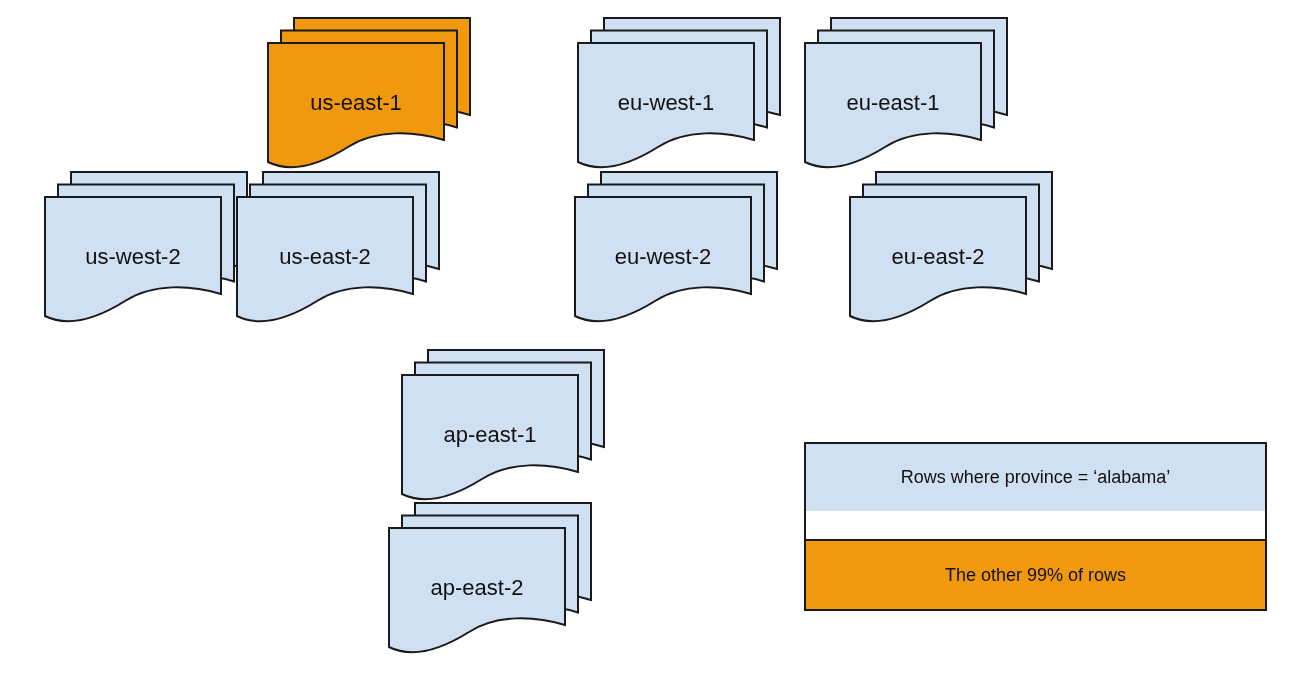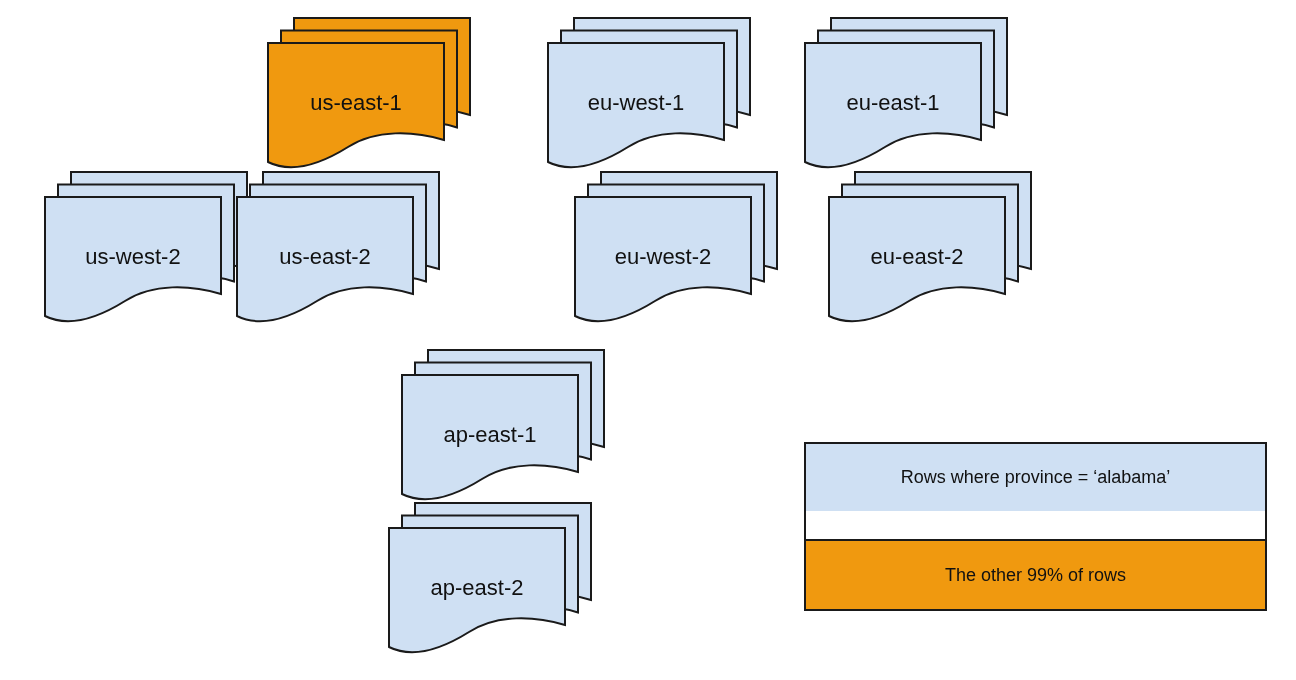--- a/index.html
+++ b/index.html
@@ -73,21 +73,21 @@
         </g>
         <g transform="translate(13,12.5)">
           <path class="page" d="M0 0H176V97C146 88 108 86 80 104C56 119 26 132 0 119Z" stroke="#1a1a1a" stroke-width="2" fill="#f0990f"></path>
         </g>
         <g transform="translate(0,25)">
           <path class="page" d="M0 0H176V97C146 88 108 86 80 104C56 119 26 132 0 119Z" stroke="#1a1a1a" stroke-width="2" fill="#f0990f"></path>
         </g>
         <text class="stack-label" x="88" y="92" text-anchor="middle">us-east-1</text>
       </svg>
     </div>
-    <div class="stack" style="left: 548px; top: 18px;">
+    <div class="stack" style="left: 578px; top: 18px;">
       <svg width="202" height="152" viewBox="0 0 202 152">
         <g transform="translate(26,0)">
           <path class="page" d="M0 0H176V97C146 88 108 86 80 104C56 119 26 132 0 119Z" stroke="#1a1a1a" stroke-width="2" fill="#cfe0f3"></path>
         </g>
         <g transform="translate(13,12.5)">
           <path class="page" d="M0 0H176V97C146 88 108 86 80 104C56 119 26 132 0 119Z" stroke="#1a1a1a" stroke-width="2" fill="#cfe0f3"></path>
         </g>
         <g transform="translate(0,25)">
           <path class="page" d="M0 0H176V97C146 88 108 86 80 104C56 119 26 132 0 119Z" stroke="#1a1a1a" stroke-width="2" fill="#cfe0f3"></path>
         </g>
@@ -143,21 +143,21 @@
         </g>
         <g transform="translate(13,12.5)">
           <path class="page" d="M0 0H176V97C146 88 108 86 80 104C56 119 26 132 0 119Z" stroke="#1a1a1a" stroke-width="2" fill="#cfe0f3"></path>
         </g>
         <g transform="translate(0,25)">
           <path class="page" d="M0 0H176V97C146 88 108 86 80 104C56 119 26 132 0 119Z" stroke="#1a1a1a" stroke-width="2" fill="#cfe0f3"></path>
         </g>
         <text class="stack-label" x="88" y="92" text-anchor="middle">eu-west-2</text>
       </svg>
     </div>
-    <div class="stack" style="left: 793px; top: 172px; padding-left: 36px;">
+    <div class="stack" style="left: 814px; top: 172px; padding-left: 36px;">
       <svg width="202" height="152" viewBox="0 0 202 152">
         <g transform="translate(26,0)">
           <path class="page" d="M0 0H176V97C146 88 108 86 80 104C56 119 26 132 0 119Z" stroke="#1a1a1a" stroke-width="2" fill="#cfe0f3"></path>
         </g>
         <g transform="translate(13,12.5)">
           <path class="page" d="M0 0H176V97C146 88 108 86 80 104C56 119 26 132 0 119Z" stroke="#1a1a1a" stroke-width="2" fill="#cfe0f3"></path>
         </g>
         <g transform="translate(0,25)">
           <path class="page" d="M0 0H176V97C146 88 108 86 80 104C56 119 26 132 0 119Z" stroke="#1a1a1a" stroke-width="2" fill="#cfe0f3"></path>
         </g>

